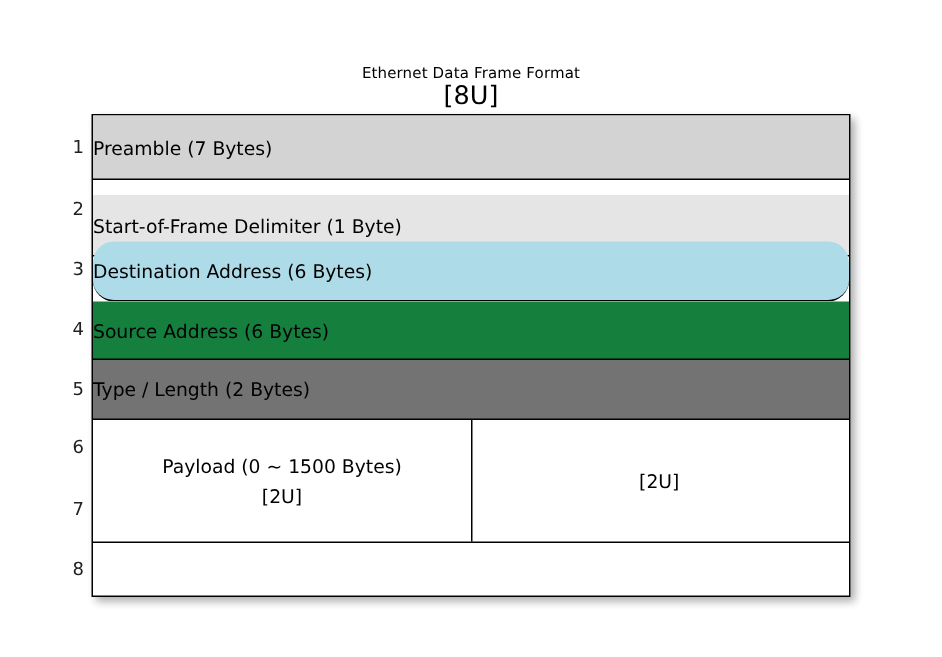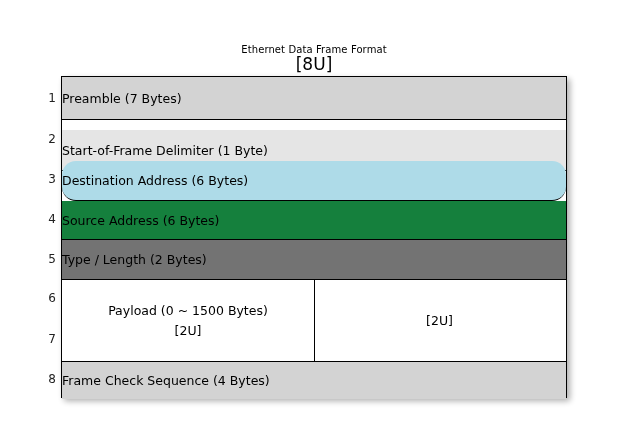--- a/index.html
+++ b/index.html
@@ -181,18 +181,15 @@
     <div class="frame-row split" style="top:203px; height:82px; background:#ffffff;">
       <div class="split-cell left">
         <span class="sub-line">Payload (0 ~ 1500 Bytes)</span>
         <span class="sub-line">[2U]</span>
       </div>
       <div class="split-cell right">
         <span class="sub-line">[2U]</span>
       </div>
     </div>
 
-    <div class="frame-row last" style="top:285px; height:37px; background:#d3d3d3;">
-      <span class="cell-text">Frame Check Sequence (4 Bytes)</span>
-    </div>
 
   </div>
 </div>
 
 </body></html>

